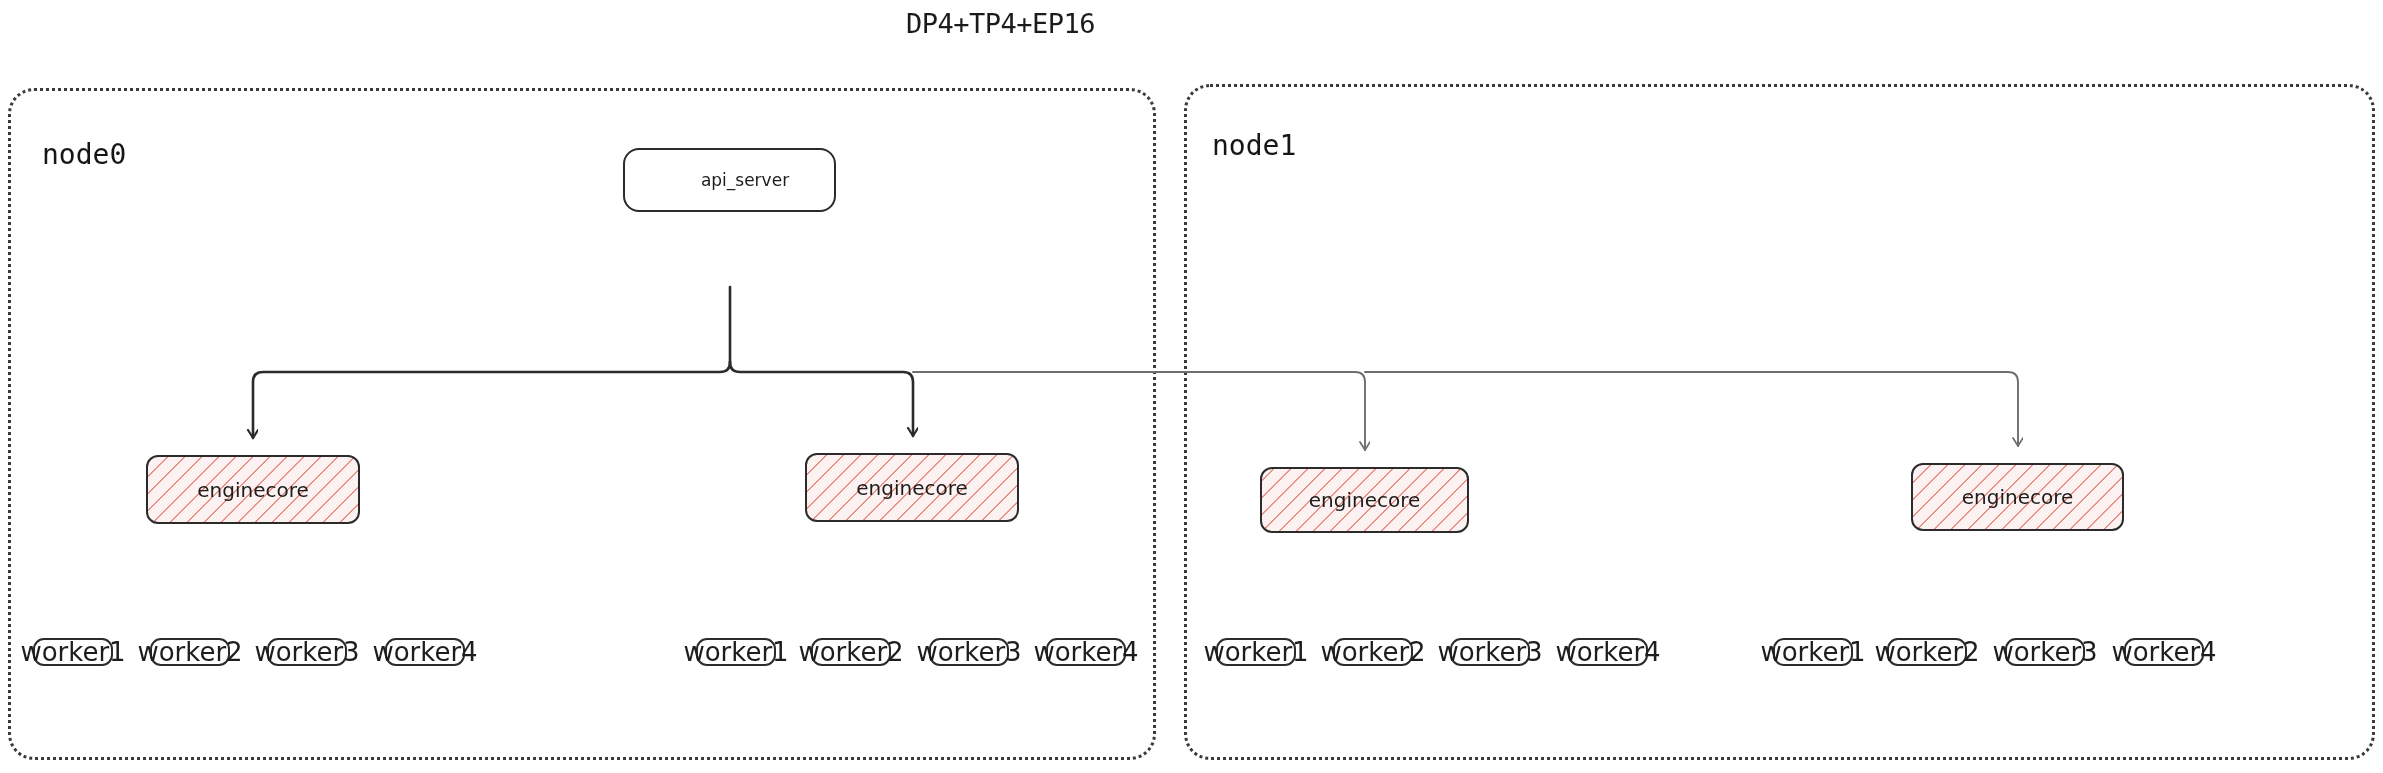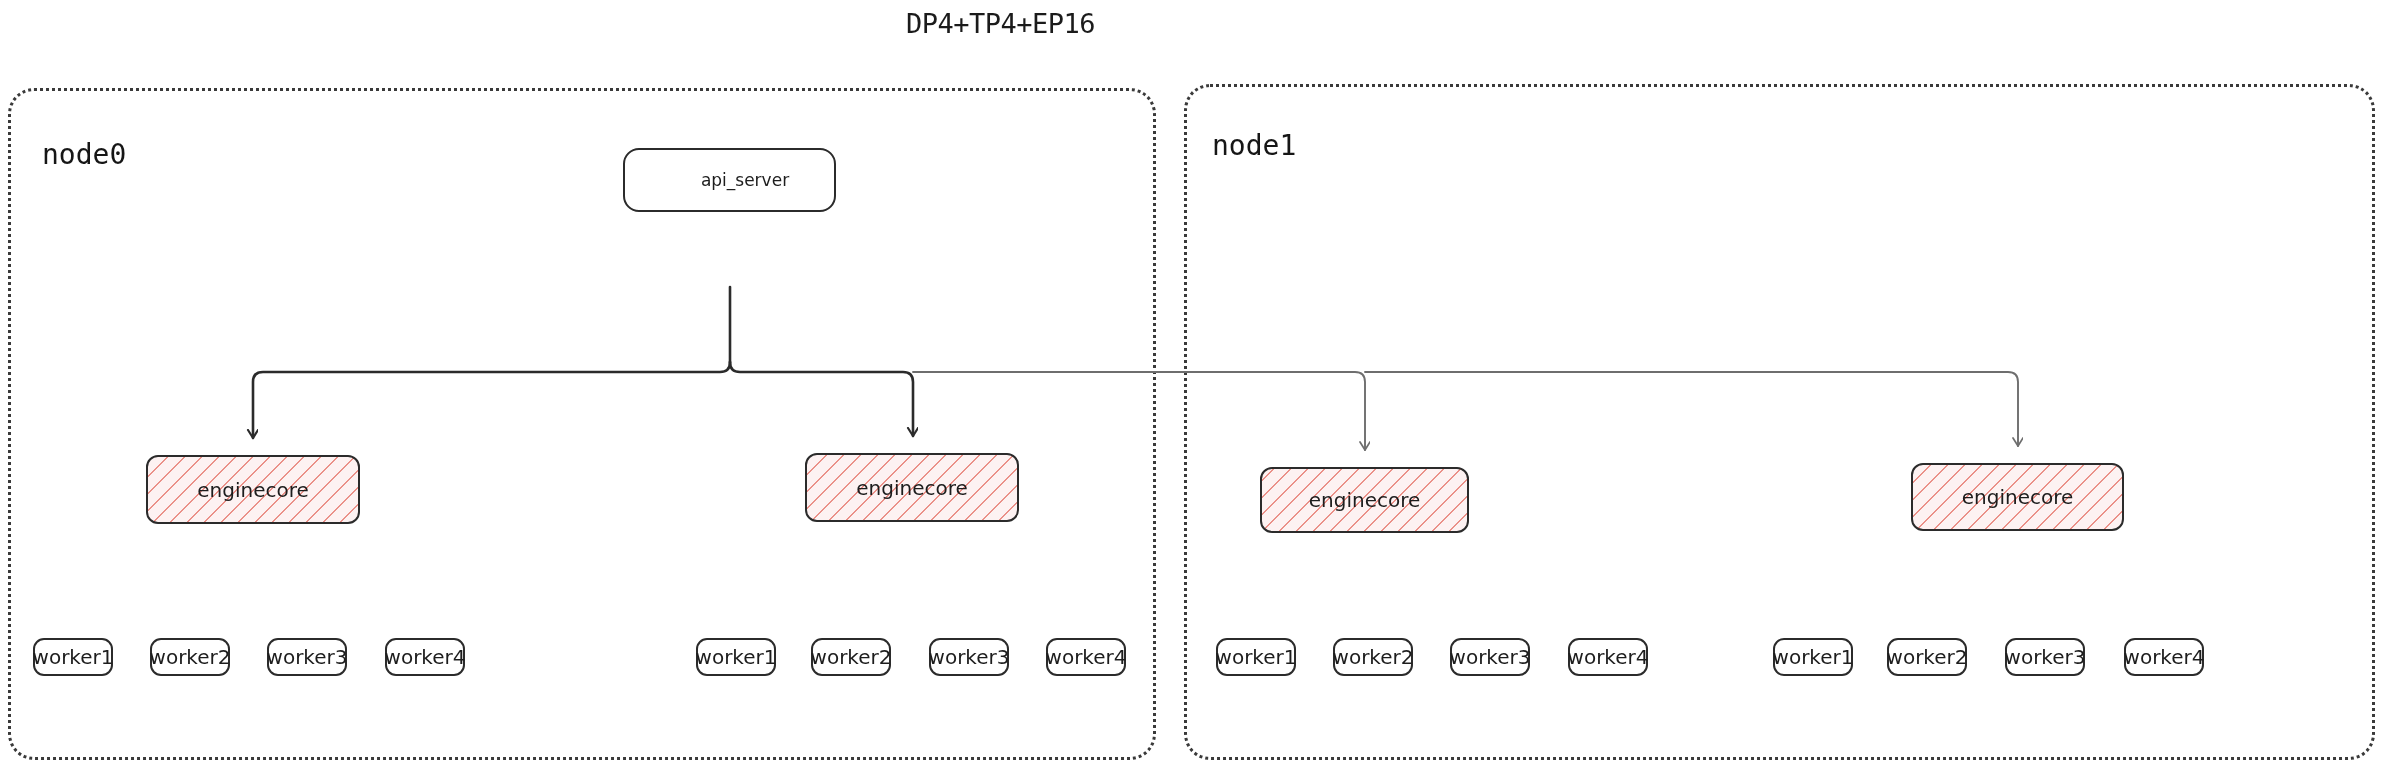--- a/index.html
+++ b/index.html
@@ -114,25 +114,25 @@
   #enginecore-2 { left: 1260px; top: 467px; width: 209px; height: 66px; }
   #enginecore-3 { left: 1911px; top: 463px; width: 213px; height: 68px; }
 
   
   .worker-box {
     position: absolute;
     box-sizing: border-box;
     border: 2.5px solid #2b2b2b;
     border-radius: 11px;
     background: #ffffff;
-    height: 38px;
+    height: 28px;
     display: flex;
     align-items: center;
     justify-content: center;
-    font-size: 20px;
+    font-size: 26px;
     color: #1d1d1d;
     white-space: nowrap;
     padding: 0 10px;
   }
 
   
   #connectors {
     position: absolute;
     left: 0; top: 0;
     width: 2383px; height: 773px;

